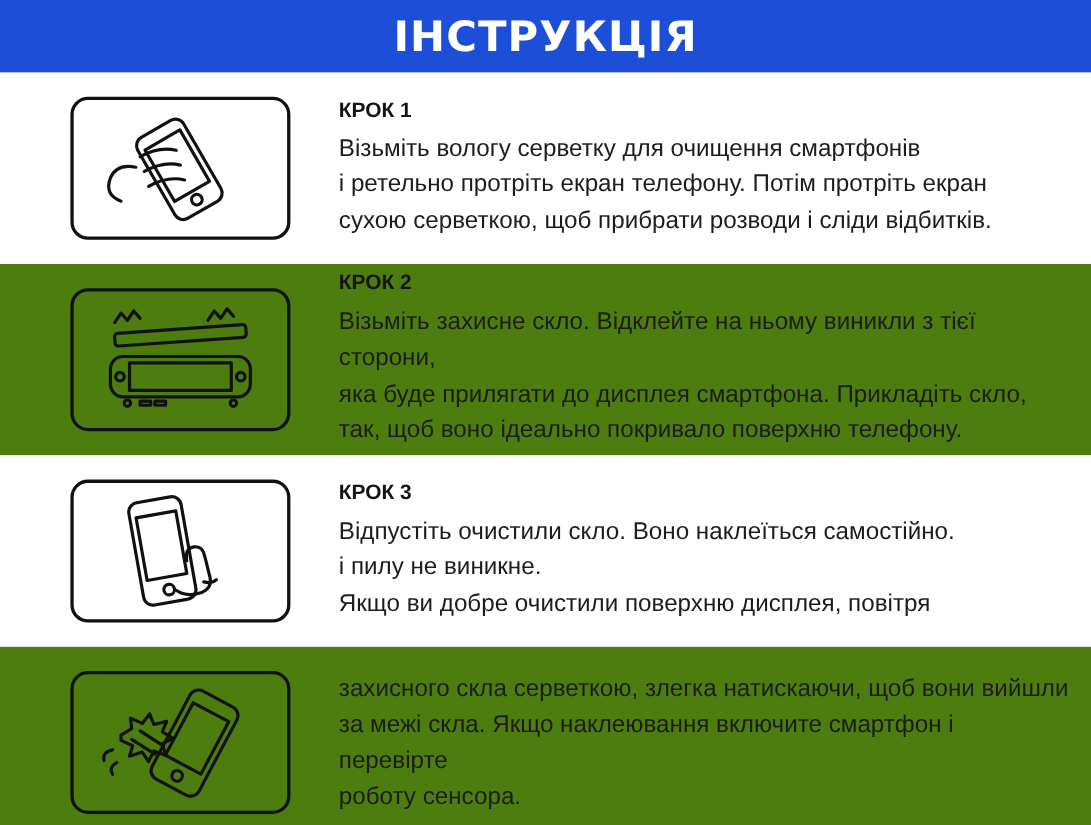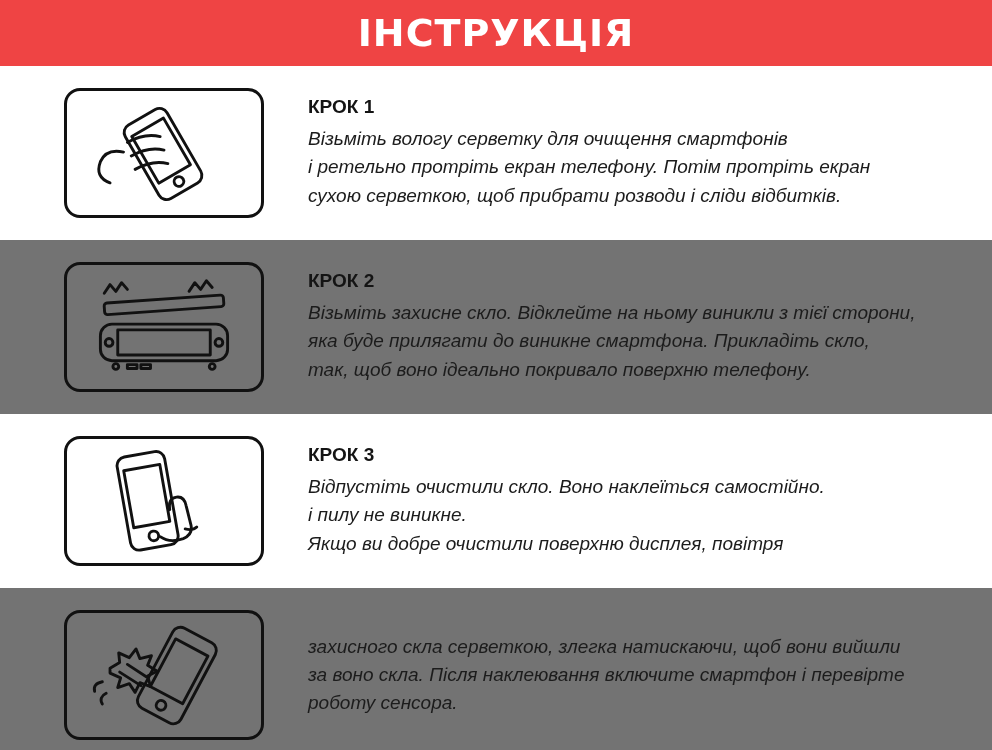--- a/index.html
+++ b/index.html
@@ -10,41 +10,41 @@
     color: #1c1c1c;
   }
   .page {
     width: 992px;
     height: 750px;
     overflow: hidden;
     background: #ffffff;
   }
   .header {
     height: 66px;
-    background: #ef4444;
+    background: #1d4ed8;
     display: flex;
     align-items: center;
     justify-content: center;
   }
   .header h1 {
     margin: 0;
     color: #ffffff;
     font-family: "DejaVu Sans", sans-serif;
     font-weight: bold;
     font-size: 38px;
     letter-spacing: 1px;
   }
   .step {
     height: 174px;
     display: flex;
     align-items: center;
     background: #ffffff;
   }
   .step.alt {
-    background: #737373;
+    background: #4d7c0f;
   }
   .icon-box {
     flex: none;
     width: 200px;
     height: 130px;
     margin-left: 64px;
     border: 3px solid #111111;
     border-radius: 16px;
     display: flex;
     align-items: center;
@@ -62,24 +62,23 @@
     margin-left: 44px;
     padding-right: 20px;
   }
   .step-title {
     margin: 0 0 7px 0;
     font-size: 19px;
     font-weight: bold;
     color: #141414;
   }
   .step-line {
-    font-size: 19px;
+    font-size: 22px;
     line-height: 1.48;
     color: #1c1c1c;
-    font-style: italic;
   }
 </style>
 </head>
 <body>
 
 <div class="page">
 
   <header class="header">
     <h1>ІНСТРУКЦІЯ</h1>
   </header>
@@ -120,21 +119,21 @@
         <circle cx="147" cy="71" r="4"></circle>
         <circle cx="40" cy="96" r="3"></circle>
         <circle cx="140" cy="96" r="3"></circle>
         <rect x="52" y="94" width="10" height="4"></rect>
         <rect x="66" y="94" width="10" height="4"></rect>
       </svg>
     </div>
     <div class="step-text">
       <h2 class="step-title">КРОК 2</h2>
       <div class="step-line">Візьміть захисне скло. Відклейте на ньому виникли з тієї сторони,</div>
-      <div class="step-line">яка буде прилягати до виникне смартфона. Прикладіть скло,</div>
+      <div class="step-line">яка буде прилягати до дисплея смартфона. Прикладіть скло,</div>
       <div class="step-line">так, щоб воно ідеально покривало поверхню телефону.</div>
     </div>
   </section>
 
   <section class="step">
     <div class="icon-box">
       <svg width="176" height="106" viewBox="0 0 180 110" aria-label="glass-settling-finger-icon">
         <g transform="rotate(-10 72 55)">
           <rect x="48" y="6" width="50" height="98" rx="9"></rect>
           <rect x="54" y="20" width="38" height="60"></rect>
@@ -162,18 +161,18 @@
         </g>
         <path d="M34 48 l10 -6 -1 -10 11 5 7 -9 4 10 12 -3 -4 10 10 6 -10 5 3 11 -11 -4 -5 10 -6 -9 -12 4 3 -10 -11 -5 z"></path>
         <path d="M44 52 l22 14"></path>
         <path d="M52 44 l20 13"></path>
         <path d="M26 62 q-10 2 -8 10"></path>
         <path d="M30 74 q-8 4 -4 11"></path>
       </svg>
     </div>
     <div class="step-text">
       <div class="step-line">захисного скла серветкою, злегка натискаючи, щоб вони вийшли</div>
-      <div class="step-line">за воно скла. Після наклеювання включите смартфон і перевірте</div>
+      <div class="step-line">за межі скла. Якщо наклеювання включите смартфон і перевірте</div>
       <div class="step-line">роботу сенсора.</div>
     </div>
   </section>
 
 </div>
 
 </body></html>

